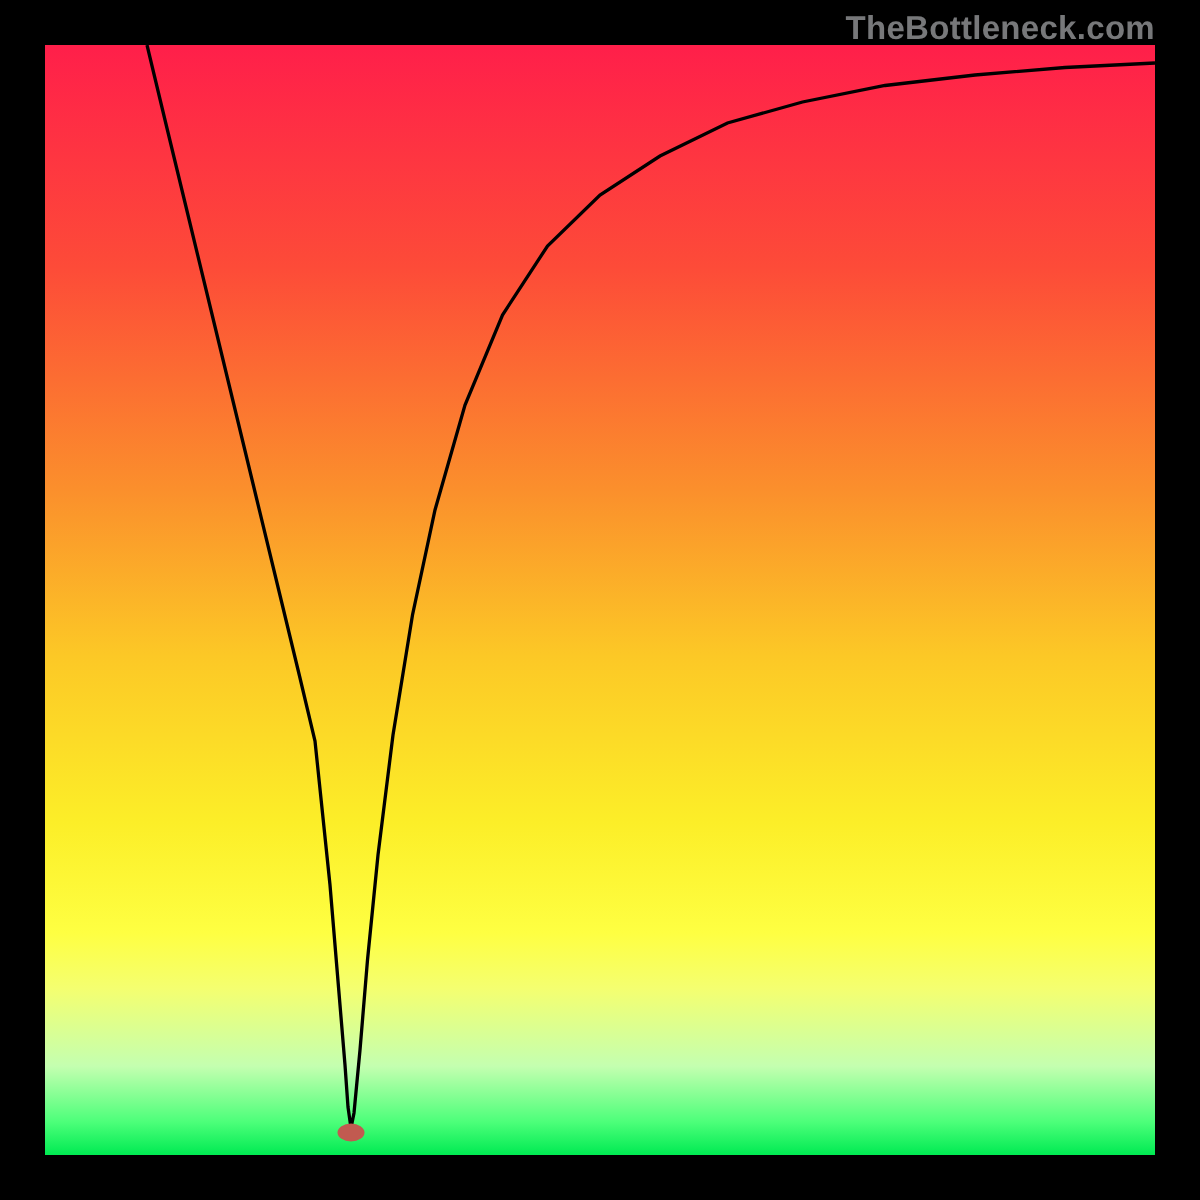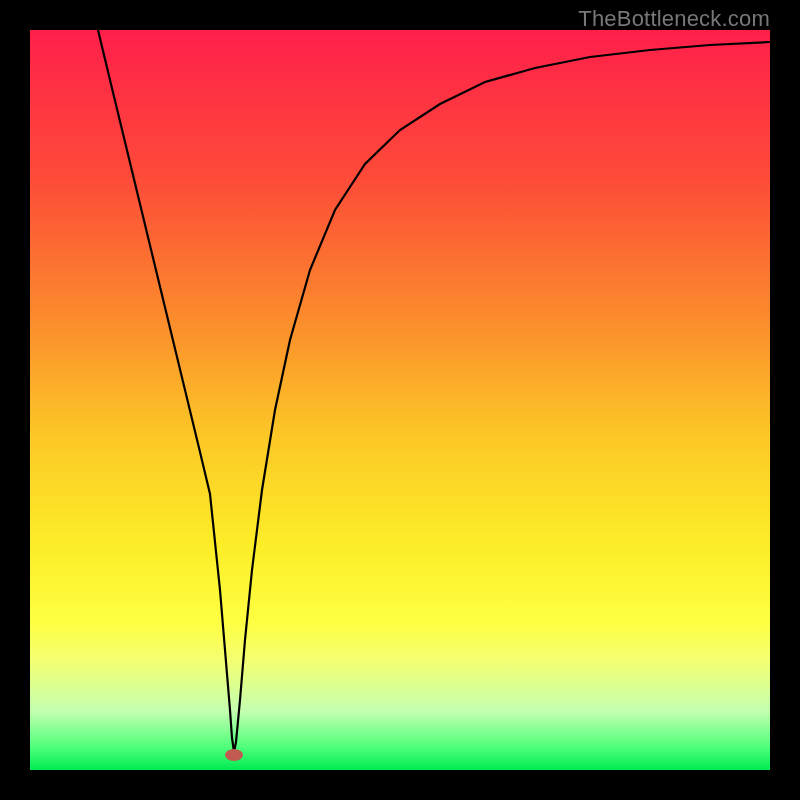--- a/index.html
+++ b/index.html
@@ -25,21 +25,21 @@
     top: 0;
     width: 740px;
     height: 740px;
   }
   .attribution {
     position: absolute;
     top: 6px;
     right: 30px;
     color: #77787a;
     font-size: 22px;
-    font-weight: 400;
+    font-weight: 700;
     letter-spacing: 0.2px;
     margin-left: 32px;
   }
 </style>
 </head>
 <body>
 
 <div class="frame">
   <svg class="plot-svg" viewBox="0 0 740 740" preserveAspectRatio="none">
     <defs>

